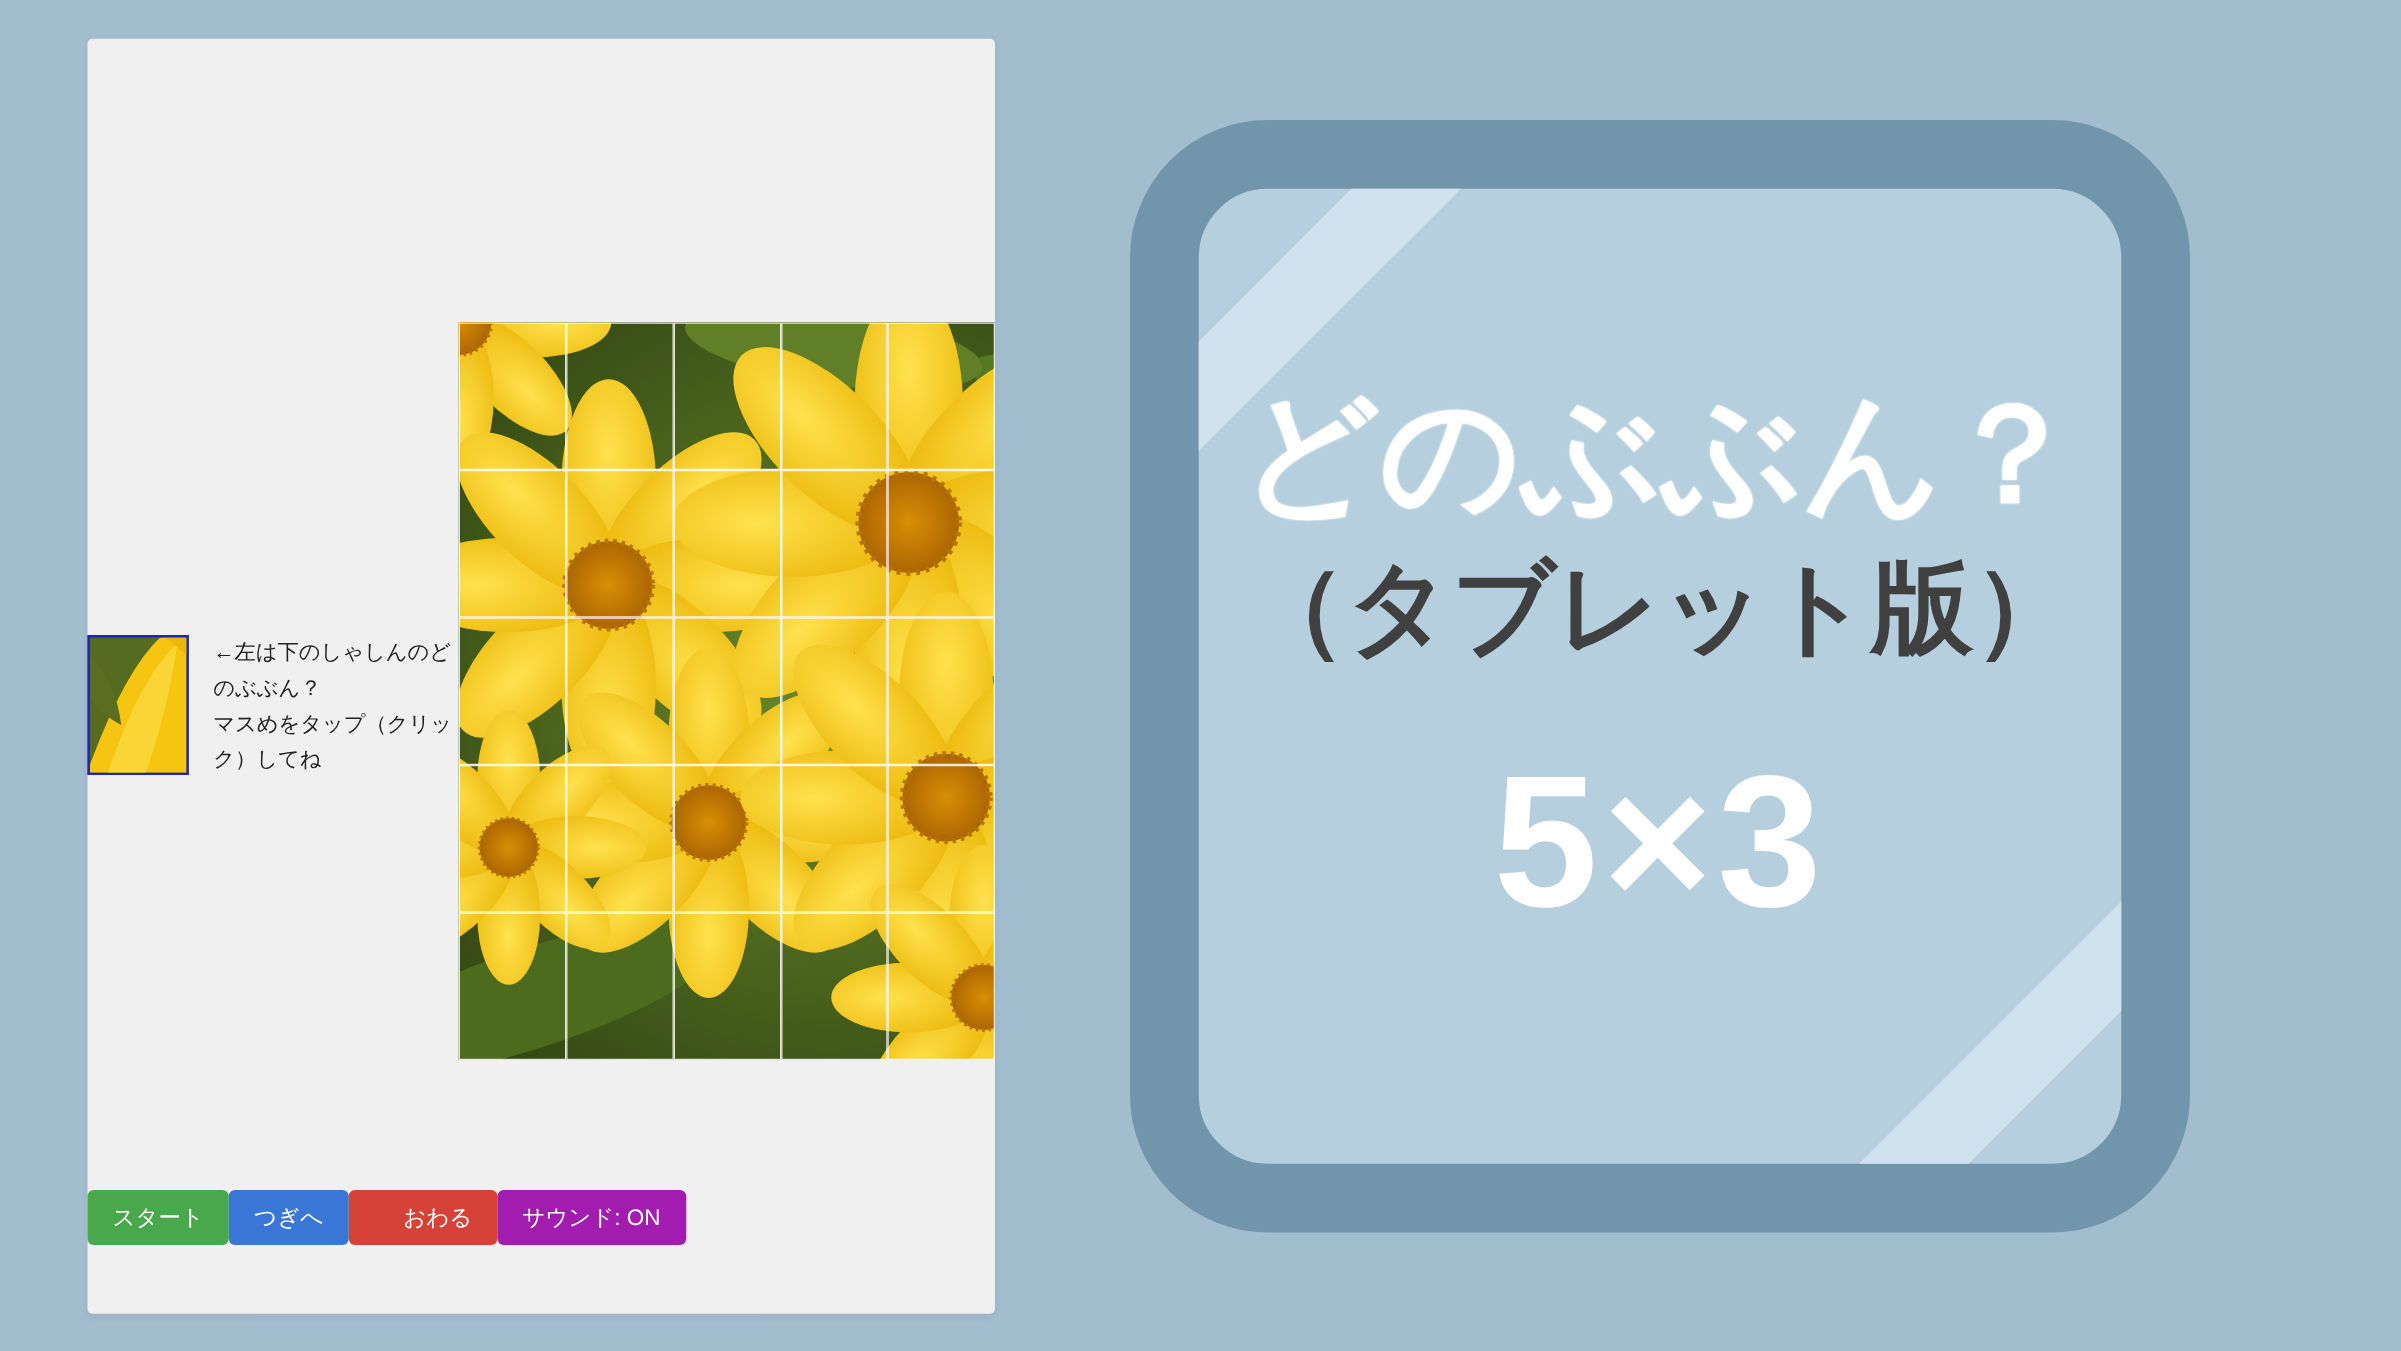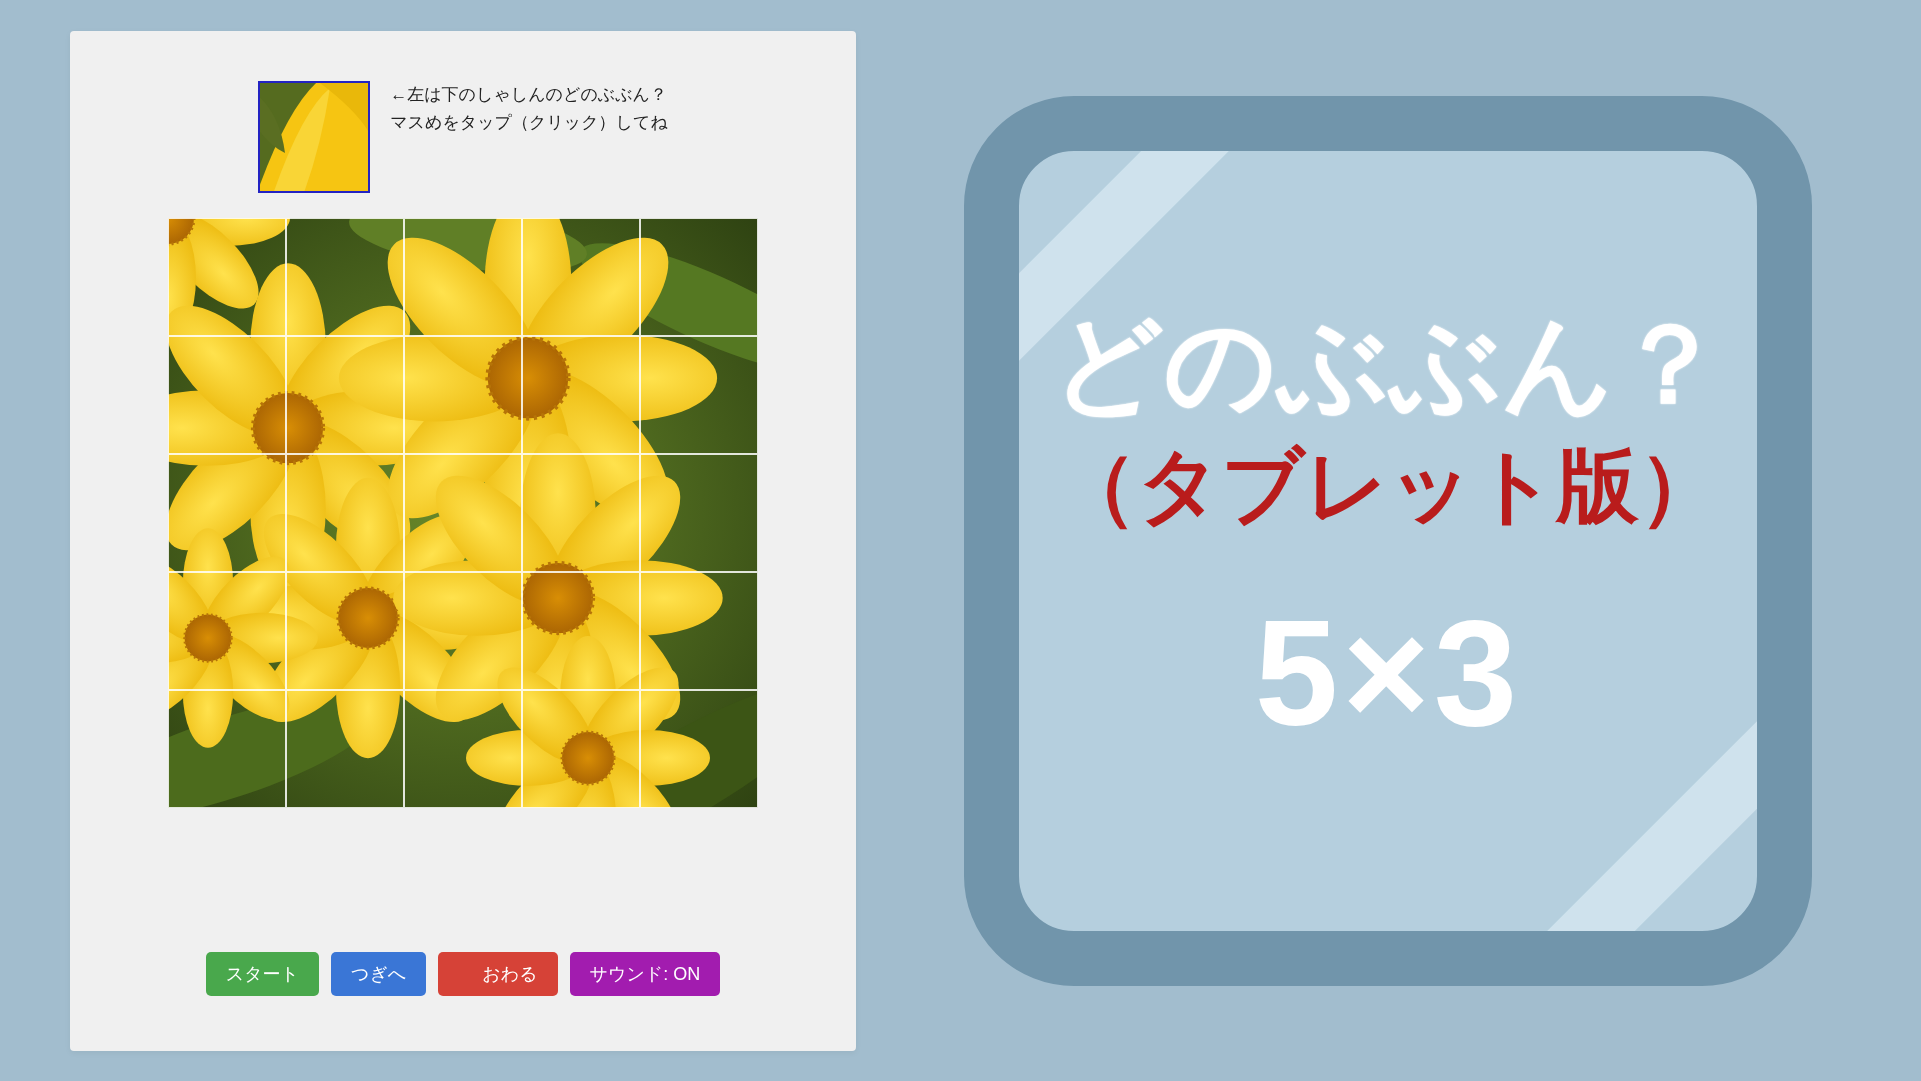--- a/index.html
+++ b/index.html
@@ -1,27 +1,27 @@
 <!DOCTYPE html>
 <html><head>
 <meta charset="utf-8">
 <style>
   html,body{margin:0;padding:0;width:1921px;height:1081px;overflow:hidden;font-family:"Hiragino Kaku Gothic ProN","Meiryo",sans-serif;}
   body{background:#a2bdce;display:flex;align-items:center;}
 
   
   .panel{
     background:#f0f0f0;
-    width:786px;
+    width:726px;
     height:1020px;
     margin-left:70px;
     border-radius:4px;
     box-shadow:0 2px 6px rgba(0,0,0,.05);
     display:flex;
-    flex-direction:column;
+    flex-direction:row;
     align-items:center;
     position:relative;
   }
   .hint-row{display:flex;align-items:flex-start;margin-top:50px;}
   .hint-box{
     width:112px;height:112px;border:2px solid #2323c3;box-sizing:border-box;
     overflow:hidden;position:relative;background:#4a5a2a;
   }
   .hint-box svg{position:absolute;}
   .hint-text{margin-left:20px;font-size:17px;line-height:1.7;color:#222;white-space:pre-line;}
@@ -30,21 +30,21 @@
   .photo{
     width:590px;height:590px;margin-top:25px;position:relative;
     overflow:hidden;
     background:#3c4a1e; 
   }
   .photo svg{position:absolute;inset:0;}
   .grid{position:absolute;inset:0;display:grid;grid-template-columns:repeat(5,1fr);grid-template-rows:repeat(5,1fr);}
   .cell{border:1px solid rgba(255,255,255,.85);box-sizing:border-box;cursor:pointer;}
 
   
-  .btns{position:absolute;bottom:55px;display:flex;gap:12px;}
+  .btns{position:absolute;bottom:55px;display:flex;}
   .btn{
     color:#fff;font-size:18px;padding:10px 20px;border:none;border-radius:5px;
     cursor:pointer;font-family:inherit;
   }
   .b-start{background:#49a84c;}
   .b-next {background:#3a76d6;}
   .b-end  {background:#d64237;padding-left:44px;}
   .b-sound{background:#a21caf;}
 
   
@@ -59,21 +59,21 @@
   .stripe.br{width:380px;height:62px;bottom:55px;right:-110px;transform:rotate(-45deg);}
   .title{
     font-family:"Comic Sans MS","Chalkboard SE","Hiragino Maru Gothic ProN",sans-serif;
     font-weight:700;color:#fff;text-align:center;line-height:1.15;
     font-size:110px;
     text-shadow:0 0 2px #fff;
     margin-top:-20px;
   }
   .subtitle{
     font-family:"Comic Sans MS","Chalkboard SE","Hiragino Maru Gothic ProN",sans-serif;
-    font-weight:700;color:#b91c1c;font-size:82px;margin-top:5px;
+    font-weight:700;color:#404040;font-size:82px;margin-top:5px;
   }
   .gridsize{
     font-family:"Comic Sans MS","Chalkboard SE",sans-serif;
     font-weight:700;color:#fff;font-size:150px;margin-top:45px;
     letter-spacing:4px;
   }
 </style>
 </head>
 <body>
 

